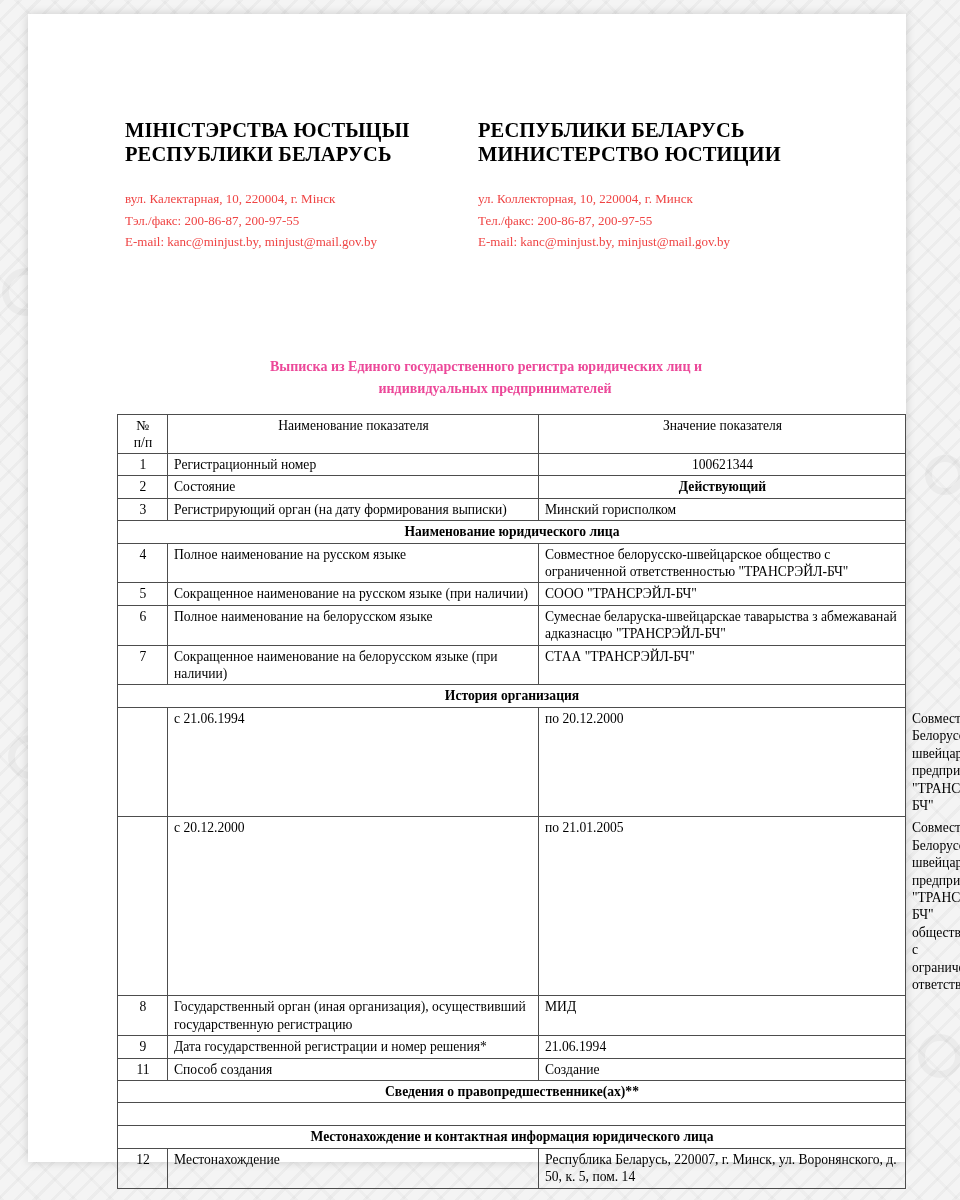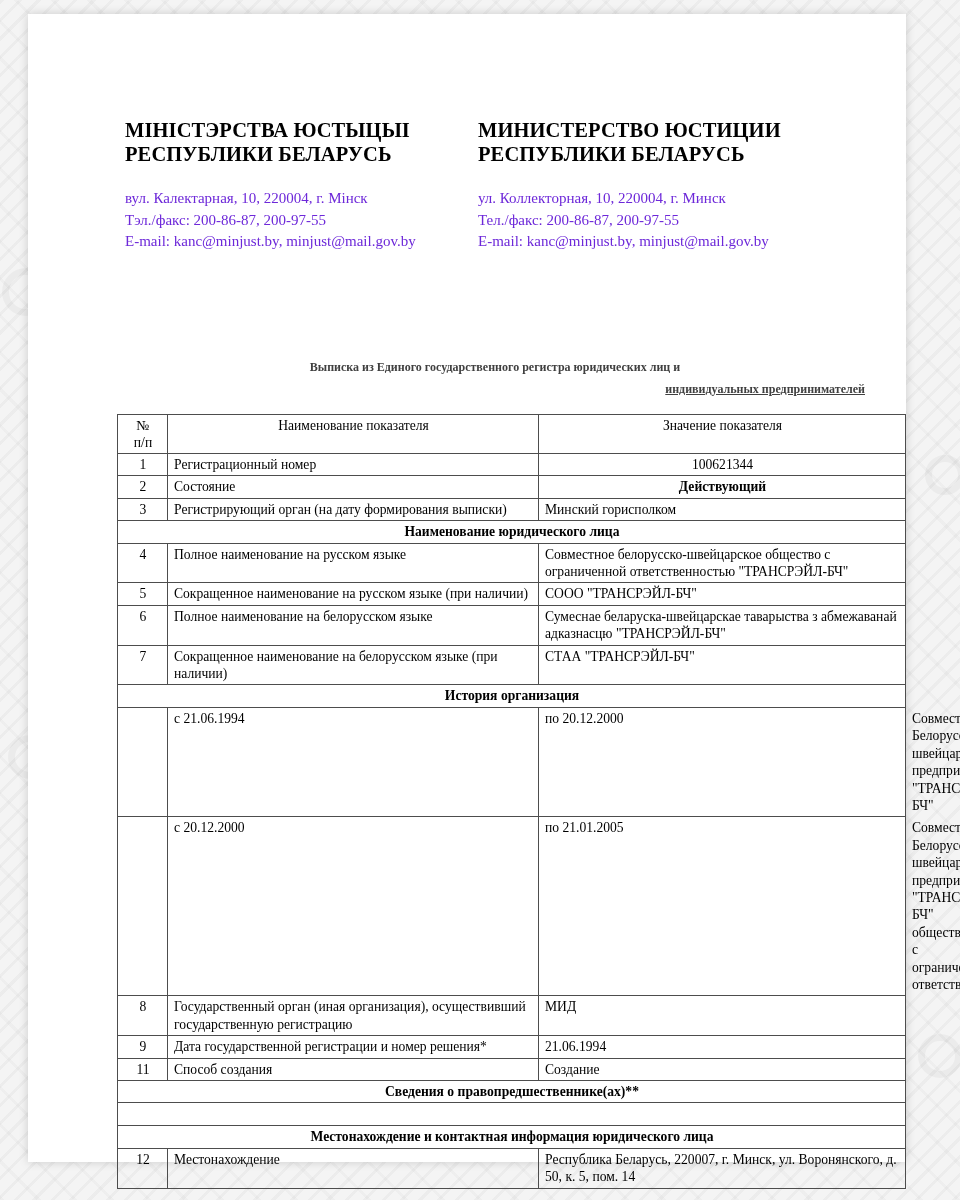--- a/index.html
+++ b/index.html
@@ -68,39 +68,39 @@
   .org-name {
     font-weight: bold;
     font-size: 20.5px;
     line-height: 24px;
     letter-spacing: 0.1px;
     color: #000;
     white-space: nowrap;
   }
   .org-contacts {
     margin-top: 22px;
-    font-size: 15px;
+    font-size: 13px;
     line-height: 21.5px;
-    color: #6d28d9;
+    color: #ef4444;
     white-space: nowrap;
   }
 
   
   .doc-title {
     position: absolute;
     top: 342px;
-    left: 97px;
+    left: 88px;
     width: 740px;
     font-weight: bold;
-    font-size: 12px;
+    font-size: 14px;
     line-height: 22px;
-    color: #404040;
+    color: #ec4899;
   }
   .doc-title .line1 { display: block; text-align: center; }
-  .doc-title .line2 { display: block; text-align: right; padding-left: 18px; text-decoration: underline; }
+  .doc-title .line2 { display: block; text-align: center; padding-left: 18px; }
 
   
   table.reg {
     position: absolute;
     top: 400px;
     left: 89px;
     width: 752px;
     border-collapse: collapse;
     font-size: 13.6px;
     line-height: 17.4px;
@@ -159,22 +159,22 @@
         <div>РЕСПУБЛИКИ БЕЛАРУСЬ</div>
       </div>
       <div class="org-contacts">
         <div>вул. Калектарная, 10, 220004, г. Мінск</div>
         <div>Тэл./факс: 200-86-87, 200-97-55</div>
         <div>E-mail: kanc@minjust.by, minjust@mail.gov.by</div>
       </div>
     </div>
     <div class="lh-col right">
       <div class="org-name">
+        <div>РЕСПУБЛИКИ БЕЛАРУСЬ</div>
         <div>МИНИСТЕРСТВО ЮСТИЦИИ</div>
-        <div>РЕСПУБЛИКИ БЕЛАРУСЬ</div>
       </div>
       <div class="org-contacts">
         <div>ул. Коллекторная, 10, 220004, г. Минск</div>
         <div>Тел./факс: 200-86-87, 200-97-55</div>
         <div>E-mail: kanc@minjust.by, minjust@mail.gov.by</div>
       </div>
     </div>
   </div>
 
   <div class="doc-title">

